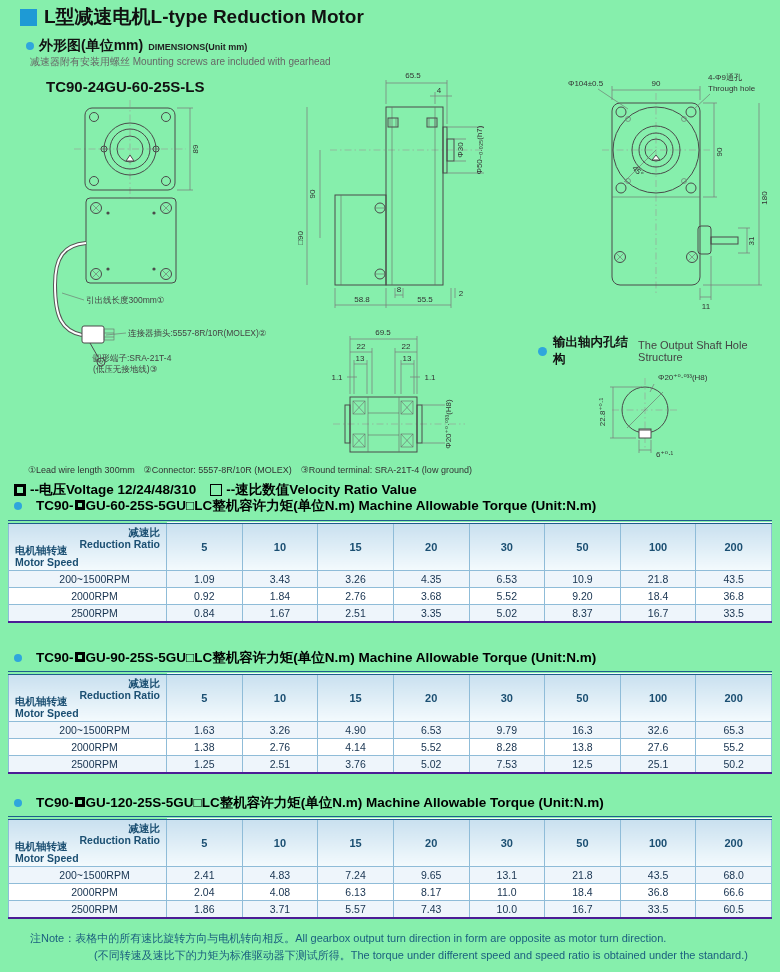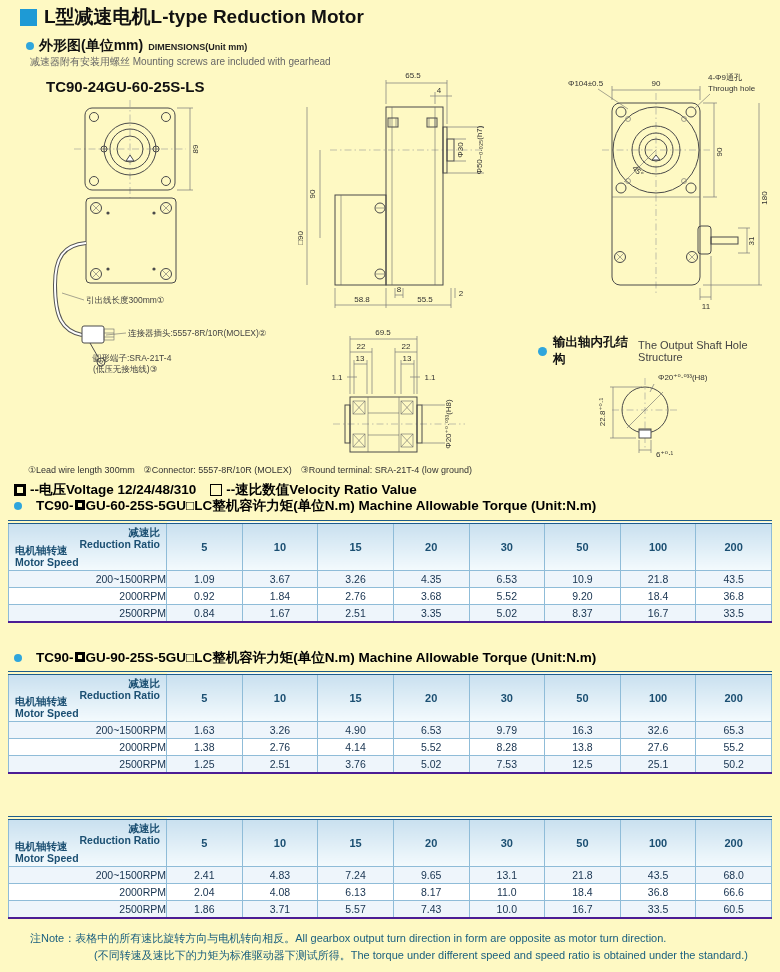--- a/index.html
+++ b/index.html
@@ -1,16 +1,16 @@
 <!DOCTYPE html>
 <html><head>
 <meta charset="utf-8">
 <style>
   html,body{margin:0;padding:0;background:#fff;}
-  #page{position:relative;width:780px;height:972px;background:#fef9c3;overflow:hidden;
+  #page{position:relative;width:780px;height:972px;background:#86efac;overflow:hidden;
         font-family:"Liberation Sans","DejaVu Sans",sans-serif;color:#222;}
   .abs{position:absolute;}
   
   .title-row{left:20px;top:4px;display:flex;align-items:center;gap:7px;}
   .title-square{width:17px;height:17px;background:#1e9ad5;display:inline-block;}
   .page-title{font-size:19px;font-weight:bold;color:#111;}
   .sec-row{left:26px;top:37px;display:flex;align-items:baseline;gap:5px;}
   .dot{width:8px;height:8px;border-radius:50%;background:#2fa6dc;display:inline-block;flex:0 0 auto;align-self:center;}
   .sec-cn{font-size:14px;font-weight:bold;color:#111;}
   .sec-en{font-size:9px;font-weight:bold;color:#222;}
@@ -44,21 +44,21 @@
   .torque-table thead th{background-image:linear-gradient(#c9e0ef,#f3fafd);height:46px;
     font-weight:bold;color:#1b4f72;font-size:11px;}
   th.corner{position:relative;width:157px;
     background-image:linear-gradient(to top right,transparent calc(50% - .6px),#7fb0cf calc(50% - .6px),#7fb0cf calc(50% + .6px),transparent calc(50% + .6px)),linear-gradient(#c9e0ef,#f3fafd);}
   .c-top{position:absolute;top:2px;right:6px;text-align:right;line-height:1.15;font-size:10.5px;}
   .c-bottom{position:absolute;bottom:2px;left:6px;text-align:left;line-height:1.15;font-size:10.5px;}
   .torque-table tbody tr{height:17px;}
   .torque-table tbody tr.odd{background:#eef5fb;}
   .torque-table tbody tr.even{background:#ffffff;}
   .torque-table tbody td{text-align:center;font-size:10.5px;color:#16324f;}
-  .torque-table td.rowlabel{text-align:right;padding-left:14px;}
+  .torque-table td.rowlabel{text-align:center;padding-left:14px;}
   
   .note{left:30px;top:930px;font-size:11px;color:#1b607f;line-height:1.5;}
   .note .l2{padding-left:64px;}
 </style>
 </head>
 <body>
 
 <div id="page">
 
   <div class="abs title-row">
@@ -353,21 +353,21 @@
           <th>30</th>
           <th>50</th>
           <th>100</th>
           <th>200</th>
         </tr>
       </thead>
     <tbody>
         <tr class="odd">
           <td class="rowlabel">200~1500RPM</td>
           <td>1.09</td>
-          <td>3.67</td>
+          <td>3.43</td>
           <td>3.26</td>
           <td>4.35</td>
           <td>6.53</td>
           <td>10.9</td>
           <td>21.8</td>
           <td>43.5</td>
         </tr>
         <tr class="even">
           <td class="rowlabel">2000RPM</td>
           <td>0.92</td>
@@ -444,20 +444,24 @@
           <td>3.76</td>
           <td>5.02</td>
           <td>7.53</td>
           <td>12.5</td>
           <td>25.1</td>
           <td>50.2</td>
         </tr>
       </tbody>
   </table>
 
+  <div class="abs tbl-heading" style="left:14px;top:794px">
+    <span class="dot"></span>
+    <span><span>TC90-</span><span class="hsq"></span><span>GU-120-25S-5GU□LC整机容许力矩(单位N.m) Machine Allowable Torque (Unit:N.m)</span></span>
+  </div>
   <table class="torque-table" style="top:816px">
     <thead>
         <tr class="head-row">
       <th class="corner">
         <span class="c-top"><span>减速比</span><br><span>Reduction Ratio</span></span>
         <span class="c-bottom"><span>电机轴转速</span><br><span>Motor Speed</span></span>
       </th>
     <th>5</th>
           <th>10</th>
           <th>15</th>

